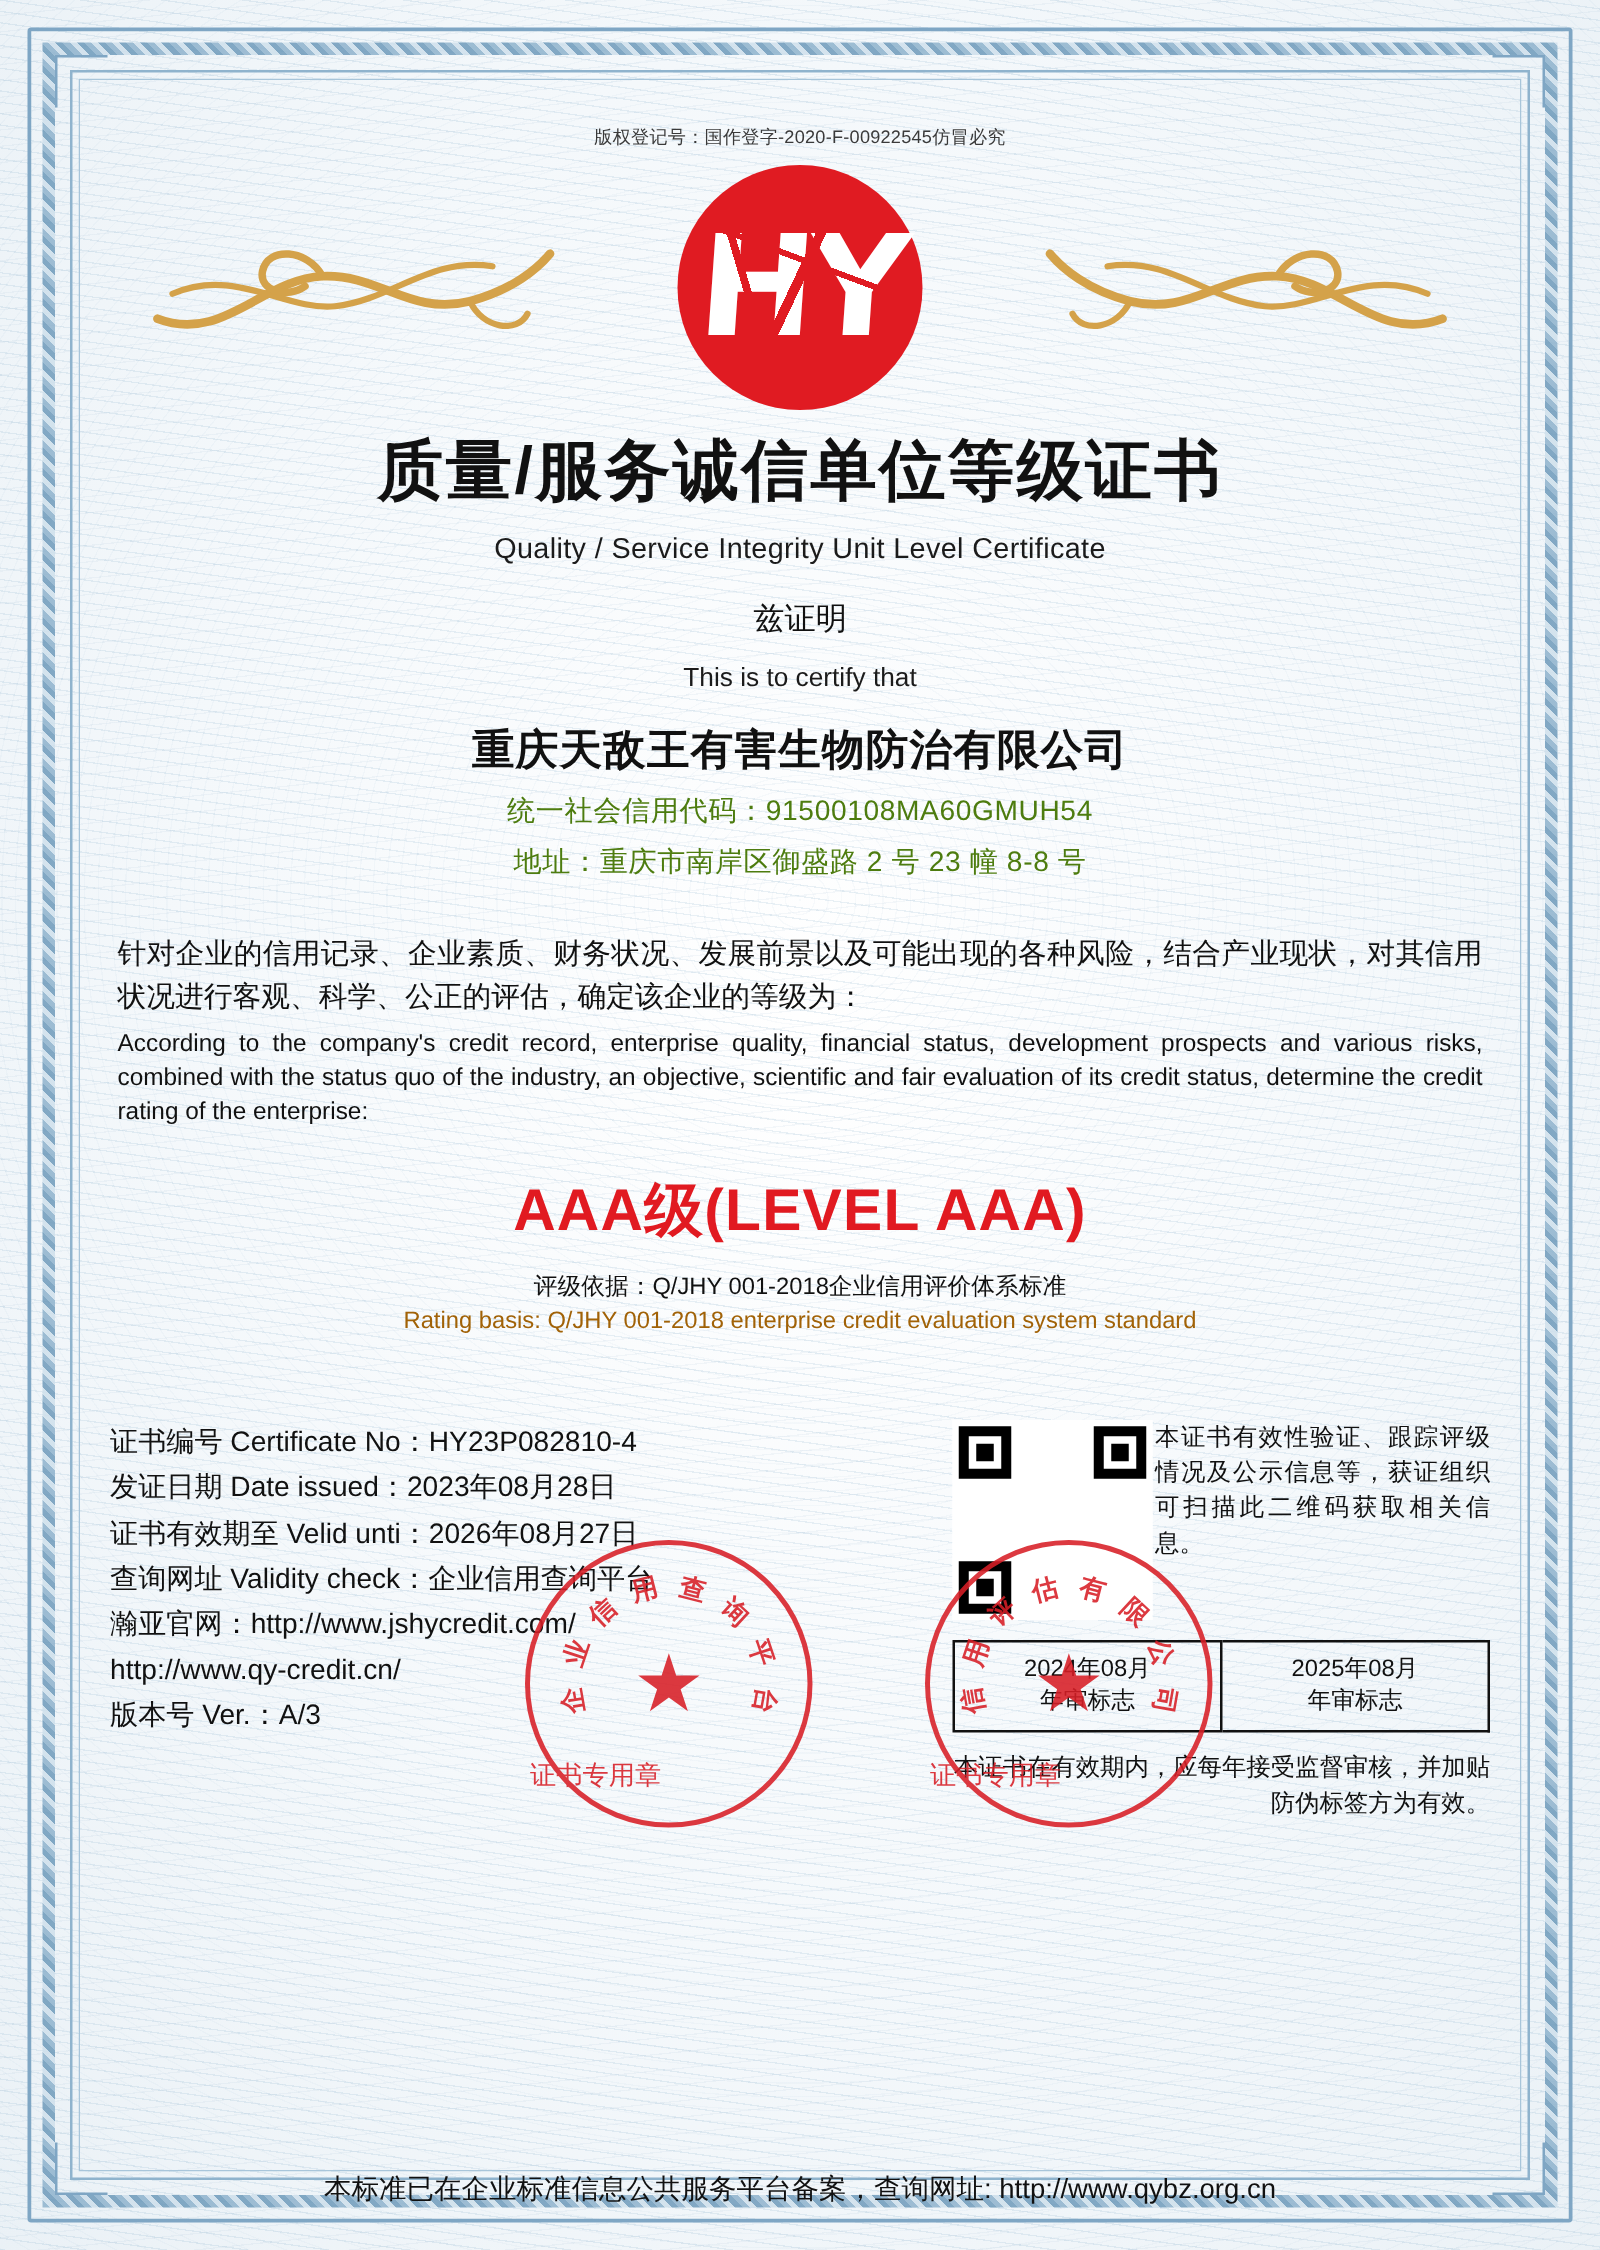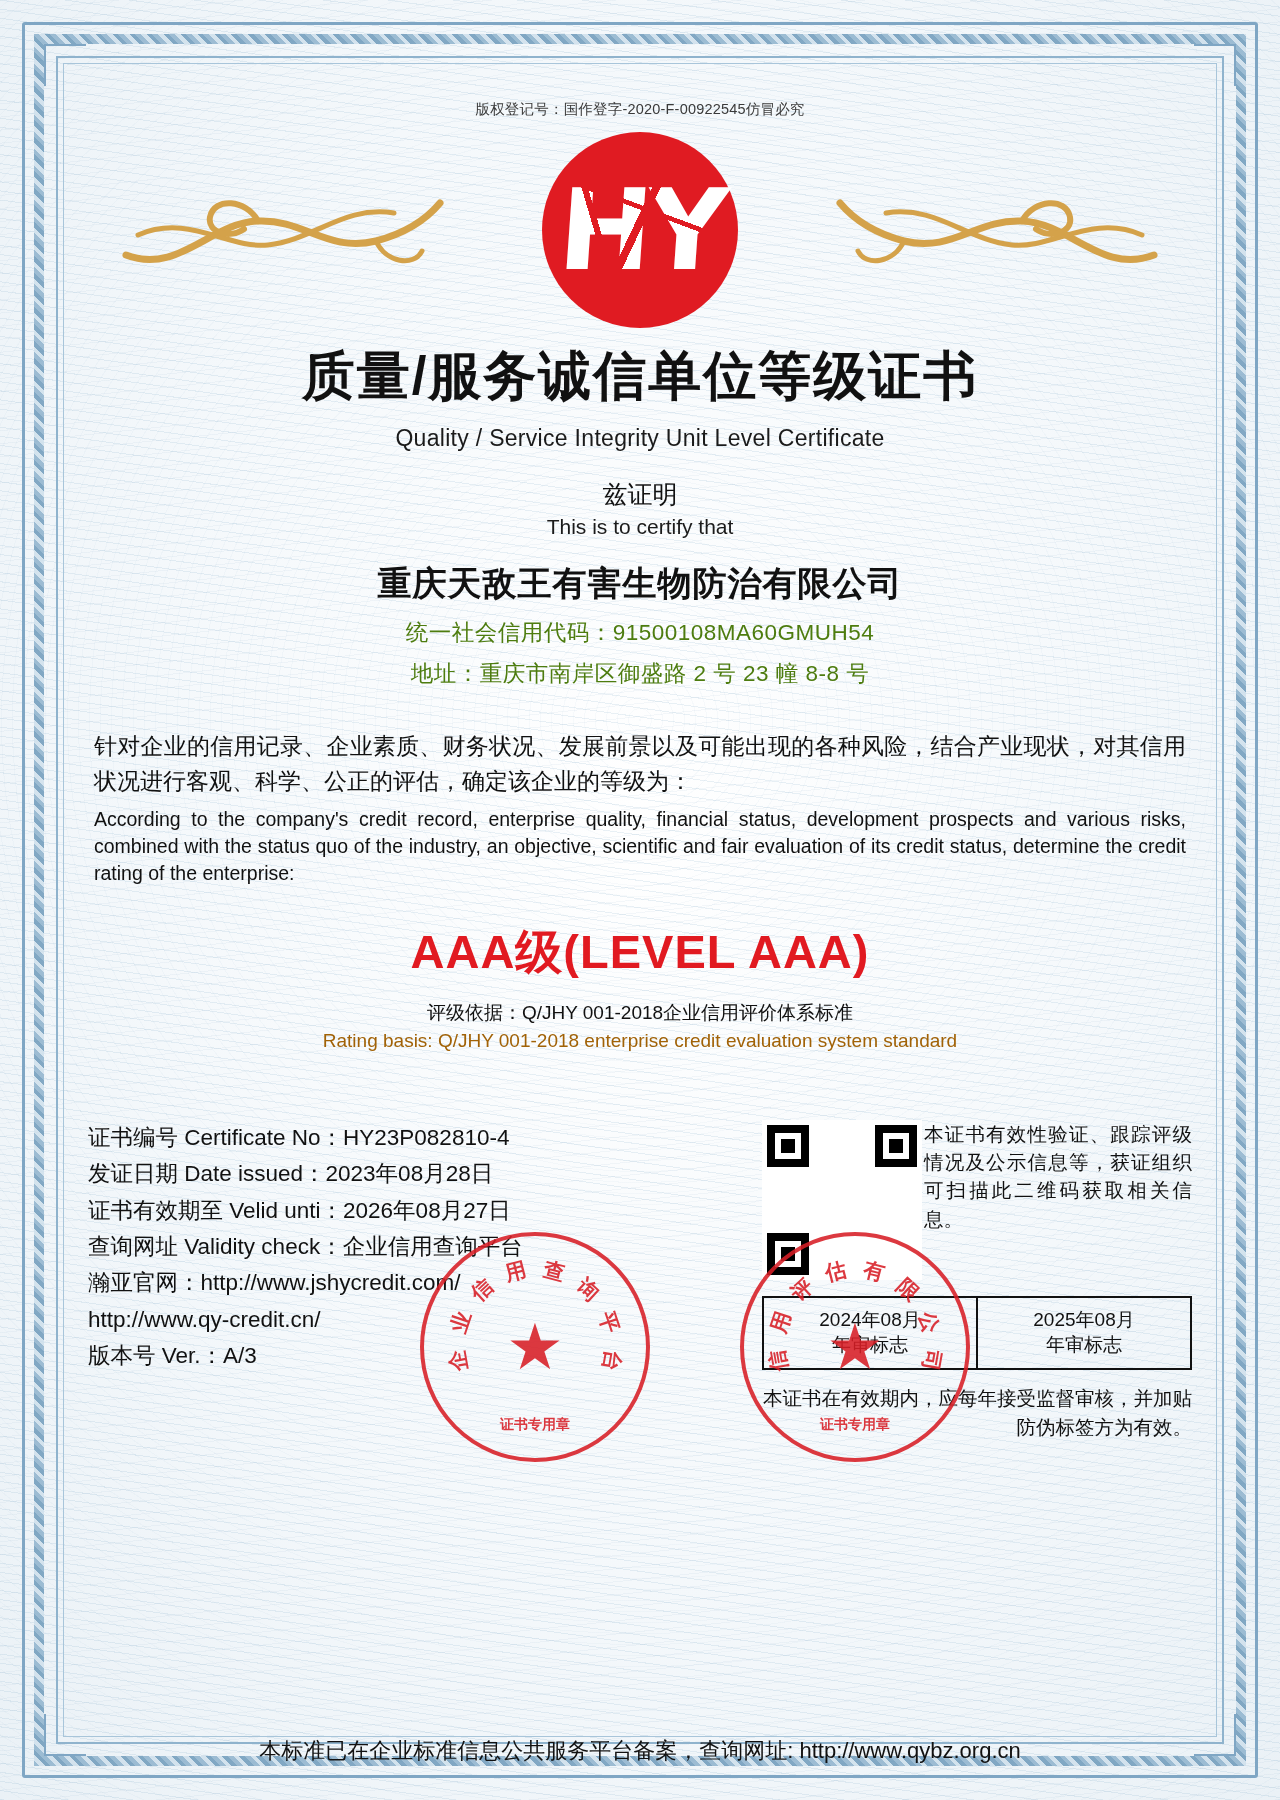--- a/index.html
+++ b/index.html
@@ -150,21 +150,21 @@
     white-space: nowrap;
   }
   .title-en {
     margin-top: 12px;
     font-size: 23px;
     color: #1b1b1b;
     letter-spacing: .3px;
   }
 
   .certify-cn { margin-top: 26px; font-size: 25px; color: #111; }
-  .certify-en { margin-top: 4px; font-size: 21px; color: #1b1b1b; }
+  .certify-en { margin-top: 20px; font-size: 21px; color: #1b1b1b; }
 
   .company-cn {
     margin-top: 22px;
     font-size: 34px;
     font-weight: bold;
     color: #111;
     letter-spacing: 1px;
   }
   .company-line {
     margin-top: 10px;
@@ -308,23 +308,22 @@
     font-weight: bold;
   }
   .seal .arc-text span {
     position: absolute;
     left: 50%; top: 50%;
     transform-origin: 0 0;
   }
   .seal .seal-bottom {
     position: absolute;
     left: 0; right: 0; bottom: 24px;
-    text-align: center;
-    font-size: 14px;
-    font-weight: bold;
+    font-size: 21px;
+    font-weight: normal;
   }
 
   .org-names {
     position: absolute;
     left: 0; right: 0;
     top: 1322px;
     display: flex;
     justify-content: center;
     gap: 36px;
     z-index: 6;

